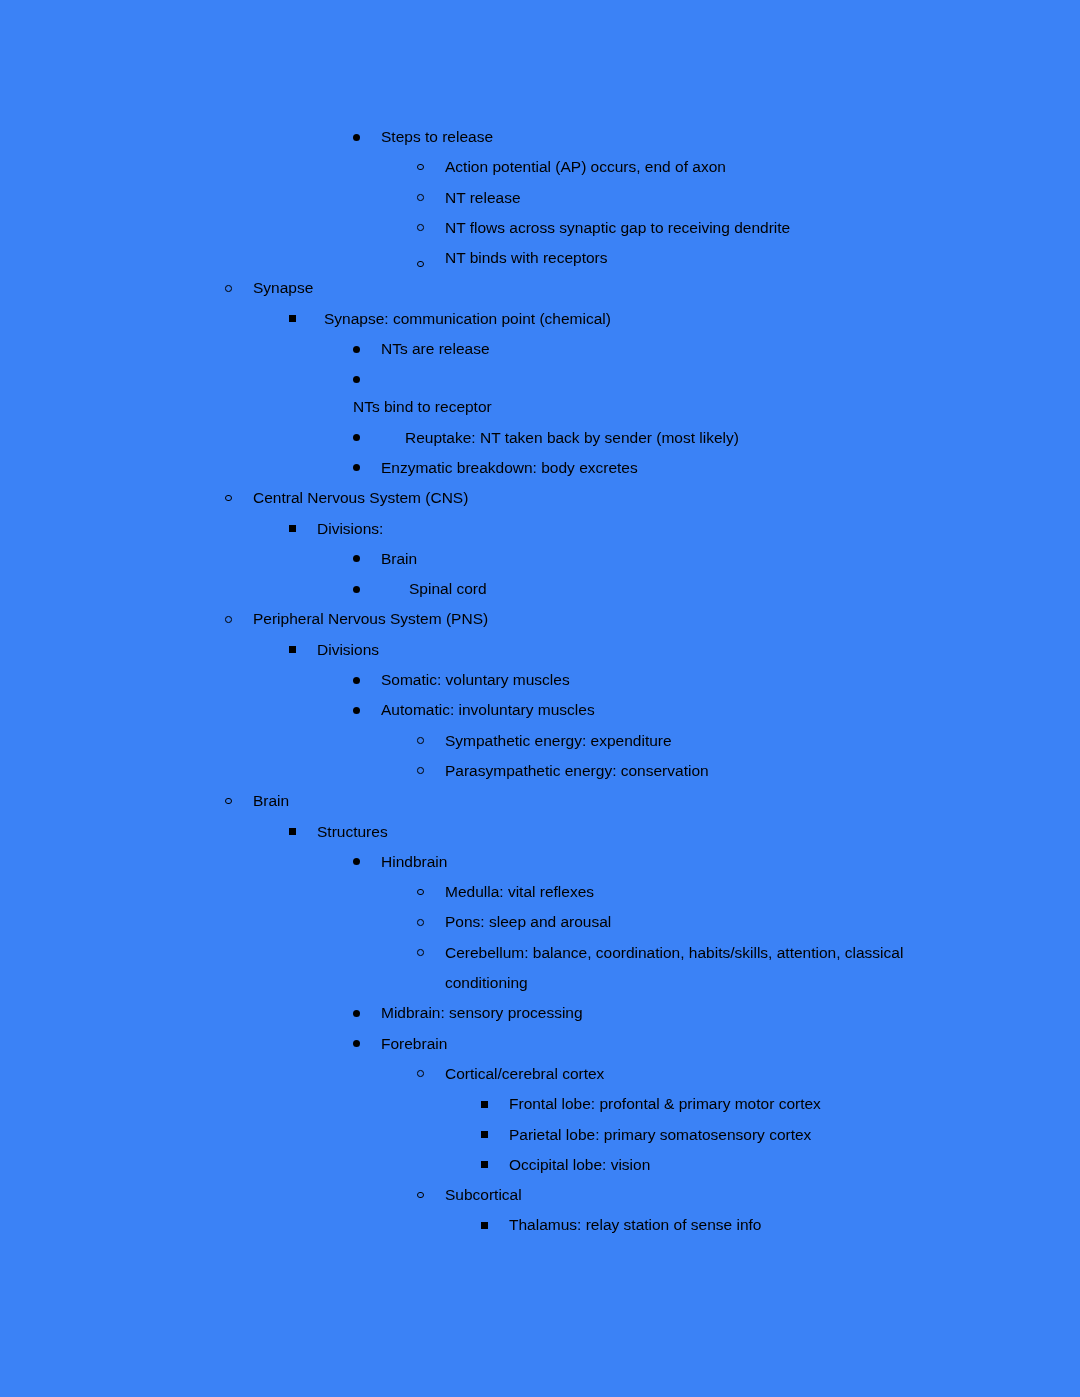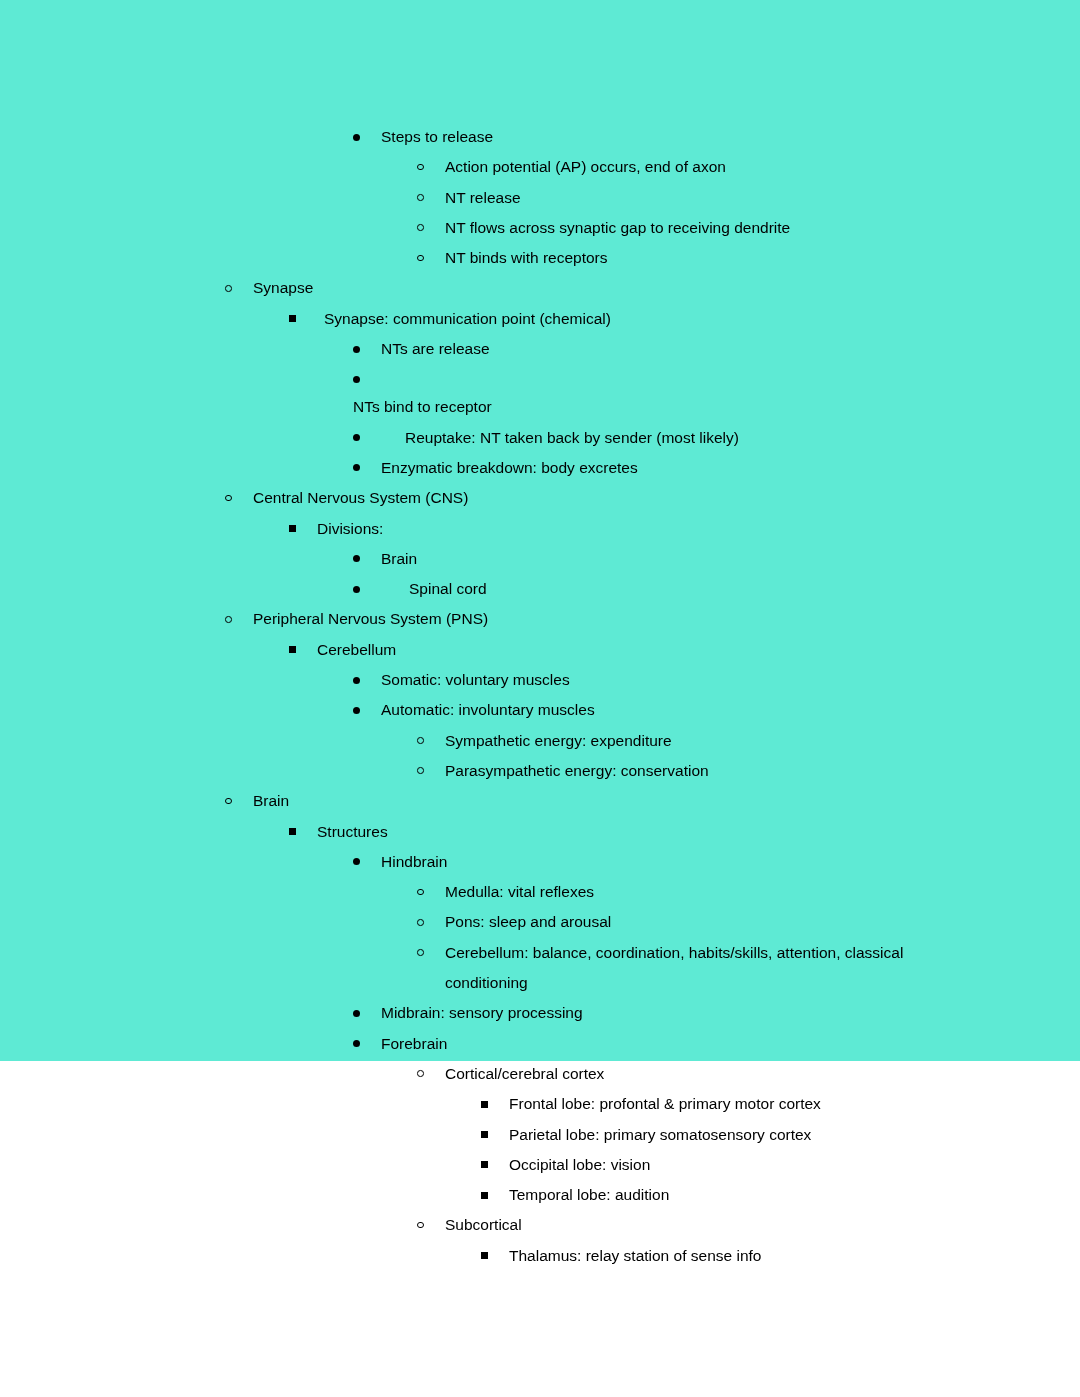--- a/index.html
+++ b/index.html
@@ -9,22 +9,22 @@
   }
   body {
     width: 1080px;
     height: 1397px;
     overflow: hidden;
     font-family: "Liberation Sans", sans-serif;
   }
   .doc-page {
     box-sizing: border-box;
     width: 1080px;
-    height: 1061px;
-    background: #5eead4;
+    height: 1397px;
+    background: #3b82f6;
     padding-top: 122px;
     padding-right: 109px;
     color: #000000;
     font-size: 15.5px;
     line-height: 30.3px;
   }
   .bullet-list {
     width: 100%;
   }
   .list-row {
@@ -83,21 +83,21 @@
           <span class="glyph circle"></span>
         </span>
         <span class="item-text">NT release</span>
       </div>
       <div class="list-row" style="padding-left: 417px;">
         <span class="bullet-col">
           <span class="glyph circle"></span>
         </span>
         <span class="item-text">NT flows across synaptic gap to receiving dendrite</span>
       </div>
-      <div class="list-row" style="padding-left: 417px;">
+      <div class="list-row" style="padding-left: 417px; align-items: center;">
         <span class="bullet-col">
           <span class="glyph circle"></span>
         </span>
         <span class="item-text">NT binds with receptors</span>
       </div>
       <div class="list-row" style="padding-left: 225px;">
         <span class="bullet-col">
           <span class="glyph circle"></span>
         </span>
         <span class="item-text">Synapse</span>
@@ -159,21 +159,21 @@
       <div class="list-row" style="padding-left: 225px;">
         <span class="bullet-col">
           <span class="glyph circle"></span>
         </span>
         <span class="item-text">Peripheral Nervous System (PNS)</span>
       </div>
       <div class="list-row" style="padding-left: 289px;">
         <span class="bullet-col">
           <span class="glyph square"></span>
         </span>
-        <span class="item-text">Cerebellum</span>
+        <span class="item-text">Divisions</span>
       </div>
       <div class="list-row" style="padding-left: 353px;">
         <span class="bullet-col">
           <span class="glyph disc"></span>
         </span>
         <span class="item-text">Somatic: voluntary muscles</span>
       </div>
       <div class="list-row" style="padding-left: 353px;">
         <span class="bullet-col">
           <span class="glyph disc"></span>
@@ -256,26 +256,20 @@
         <span class="bullet-col">
           <span class="glyph square"></span>
         </span>
         <span class="item-text">Parietal lobe: primary somatosensory cortex</span>
       </div>
       <div class="list-row" style="padding-left: 481px;">
         <span class="bullet-col">
           <span class="glyph square"></span>
         </span>
         <span class="item-text">Occipital lobe: vision</span>
-      </div>
-      <div class="list-row" style="padding-left: 481px;">
-        <span class="bullet-col">
-          <span class="glyph square"></span>
-        </span>
-        <span class="item-text">Temporal lobe: audition</span>
       </div>
       <div class="list-row" style="padding-left: 417px;">
         <span class="bullet-col">
           <span class="glyph circle"></span>
         </span>
         <span class="item-text">Subcortical</span>
       </div>
       <div class="list-row" style="padding-left: 481px;">
         <span class="bullet-col">
           <span class="glyph square"></span>

